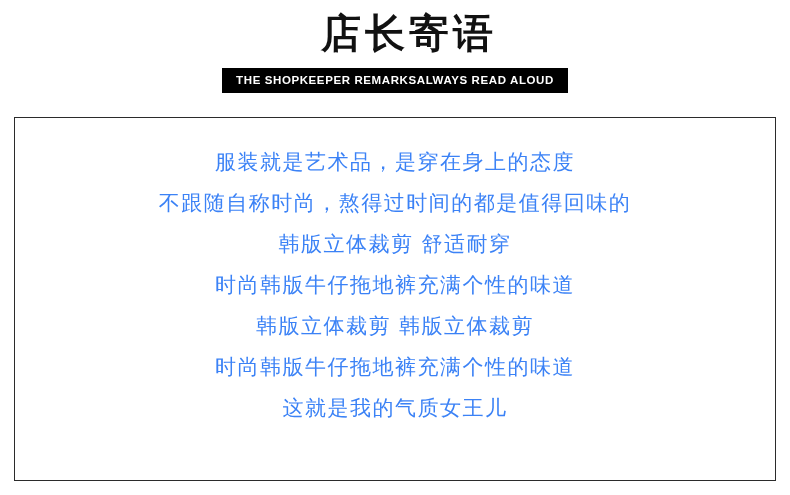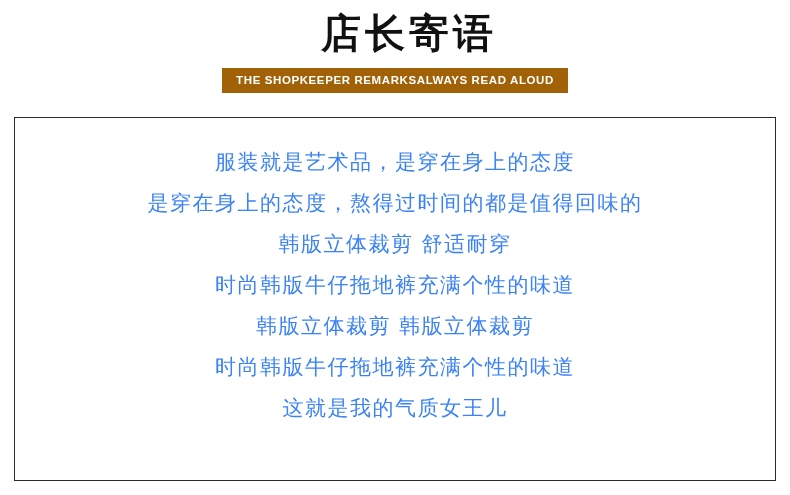--- a/index.html
+++ b/index.html
@@ -32,21 +32,21 @@
     color: #111111;
     font-family: "DejaVu Sans", "Liberation Sans", sans-serif;
     padding-left: 28px;
   }
   .subtitle-wrap {
     margin-top: 10px;
     text-align: center;
   }
   .subtitle {
     display: inline-block;
-    background: #a16207;
+    background: #000000;
     color: #ffffff;
     font-size: 11.5px;
     font-weight: bold;
     letter-spacing: 0.6px;
     padding: 7px 14px 6px 14px;
     line-height: 1;
     white-space: nowrap;
     font-family: "Liberation Sans", sans-serif;
   }
   .frame {
@@ -80,21 +80,21 @@
 
   <div class="header">
     <div class="title">店长寄语</div>
     <div class="subtitle-wrap">
       <span class="subtitle">THE SHOPKEEPER REMARKSALWAYS READ ALOUD</span>
     </div>
   </div>
 
   <div class="frame">
     <div class="line">服装就是艺术品，是穿在身上的态度</div>
-    <div class="line">是穿在身上的态度，熬得过时间的都是值得回味的</div>
+    <div class="line">不跟随自称时尚，熬得过时间的都是值得回味的</div>
     <div class="line">韩版立体裁剪 舒适耐穿</div>
     <div class="line">时尚韩版牛仔拖地裤充满个性的味道</div>
     <div class="line">韩版立体裁剪  韩版立体裁剪</div>
     <div class="line">时尚韩版牛仔拖地裤充满个性的味道</div>
     <div class="line">这就是我的气质女王儿</div>
   </div>
 
 </div>
 
 </body></html>

